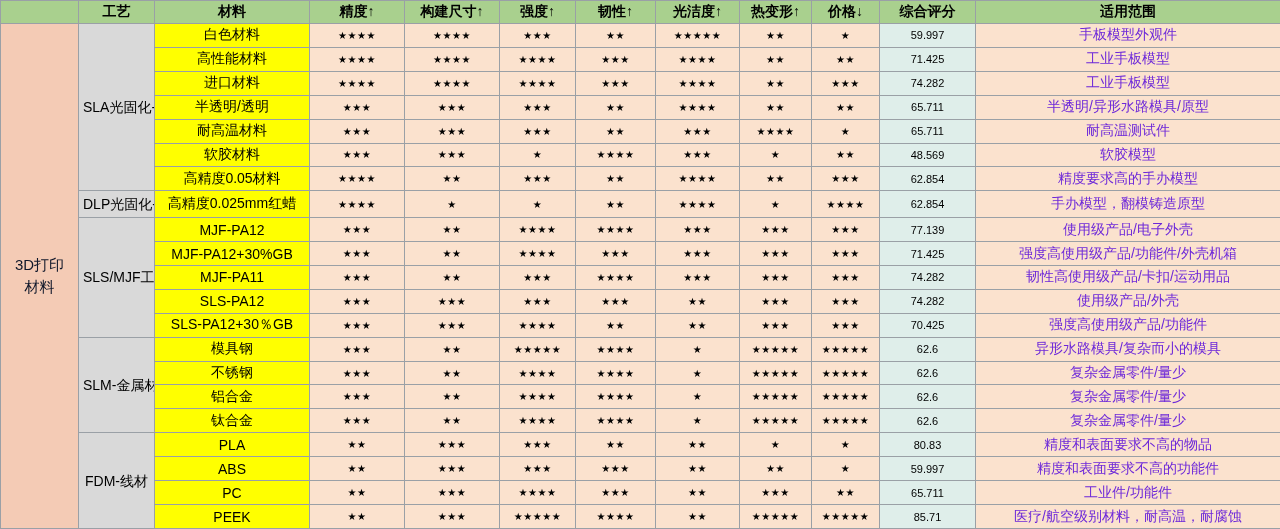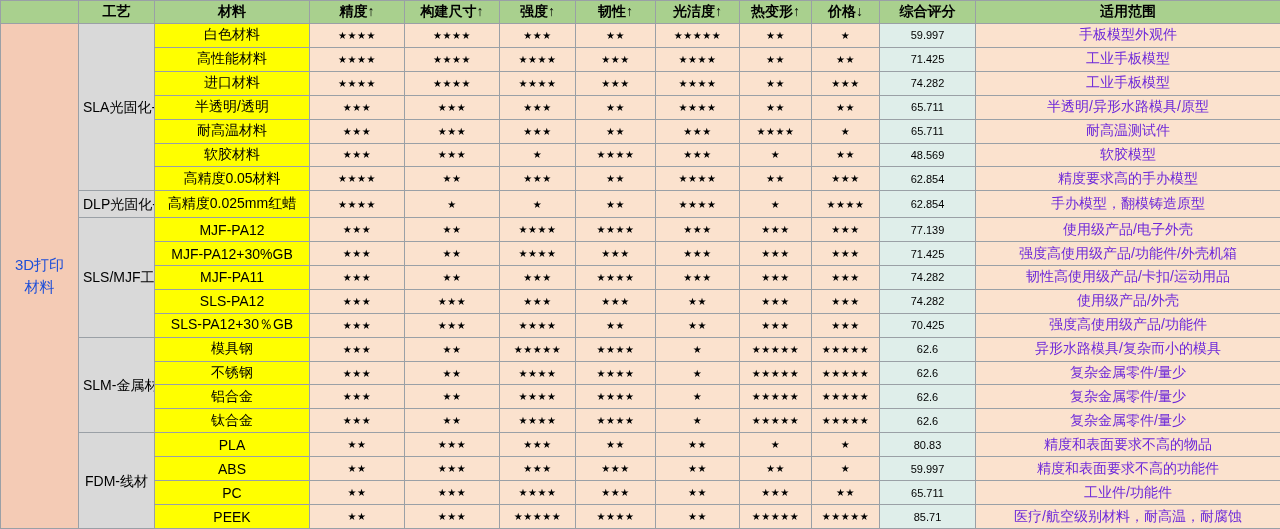--- a/index.html
+++ b/index.html
@@ -38,21 +38,21 @@
   }
   td.head-blank-left {
     background: #f4cbb5;
     border-left: none;
   }
   
   td.master {
     background: #f4cbb5;
     font-size: 15px;
     font-weight: normal;
-    color: #1d4ed8;
+    color: #0f172a;
     width: 78px;
     line-height: 1.5;
   }
   
   td.process {
     background: #d9d9d9;
     color: #000;
     font-size: 14px;
     width: 76px;
     line-height: 1.45;

